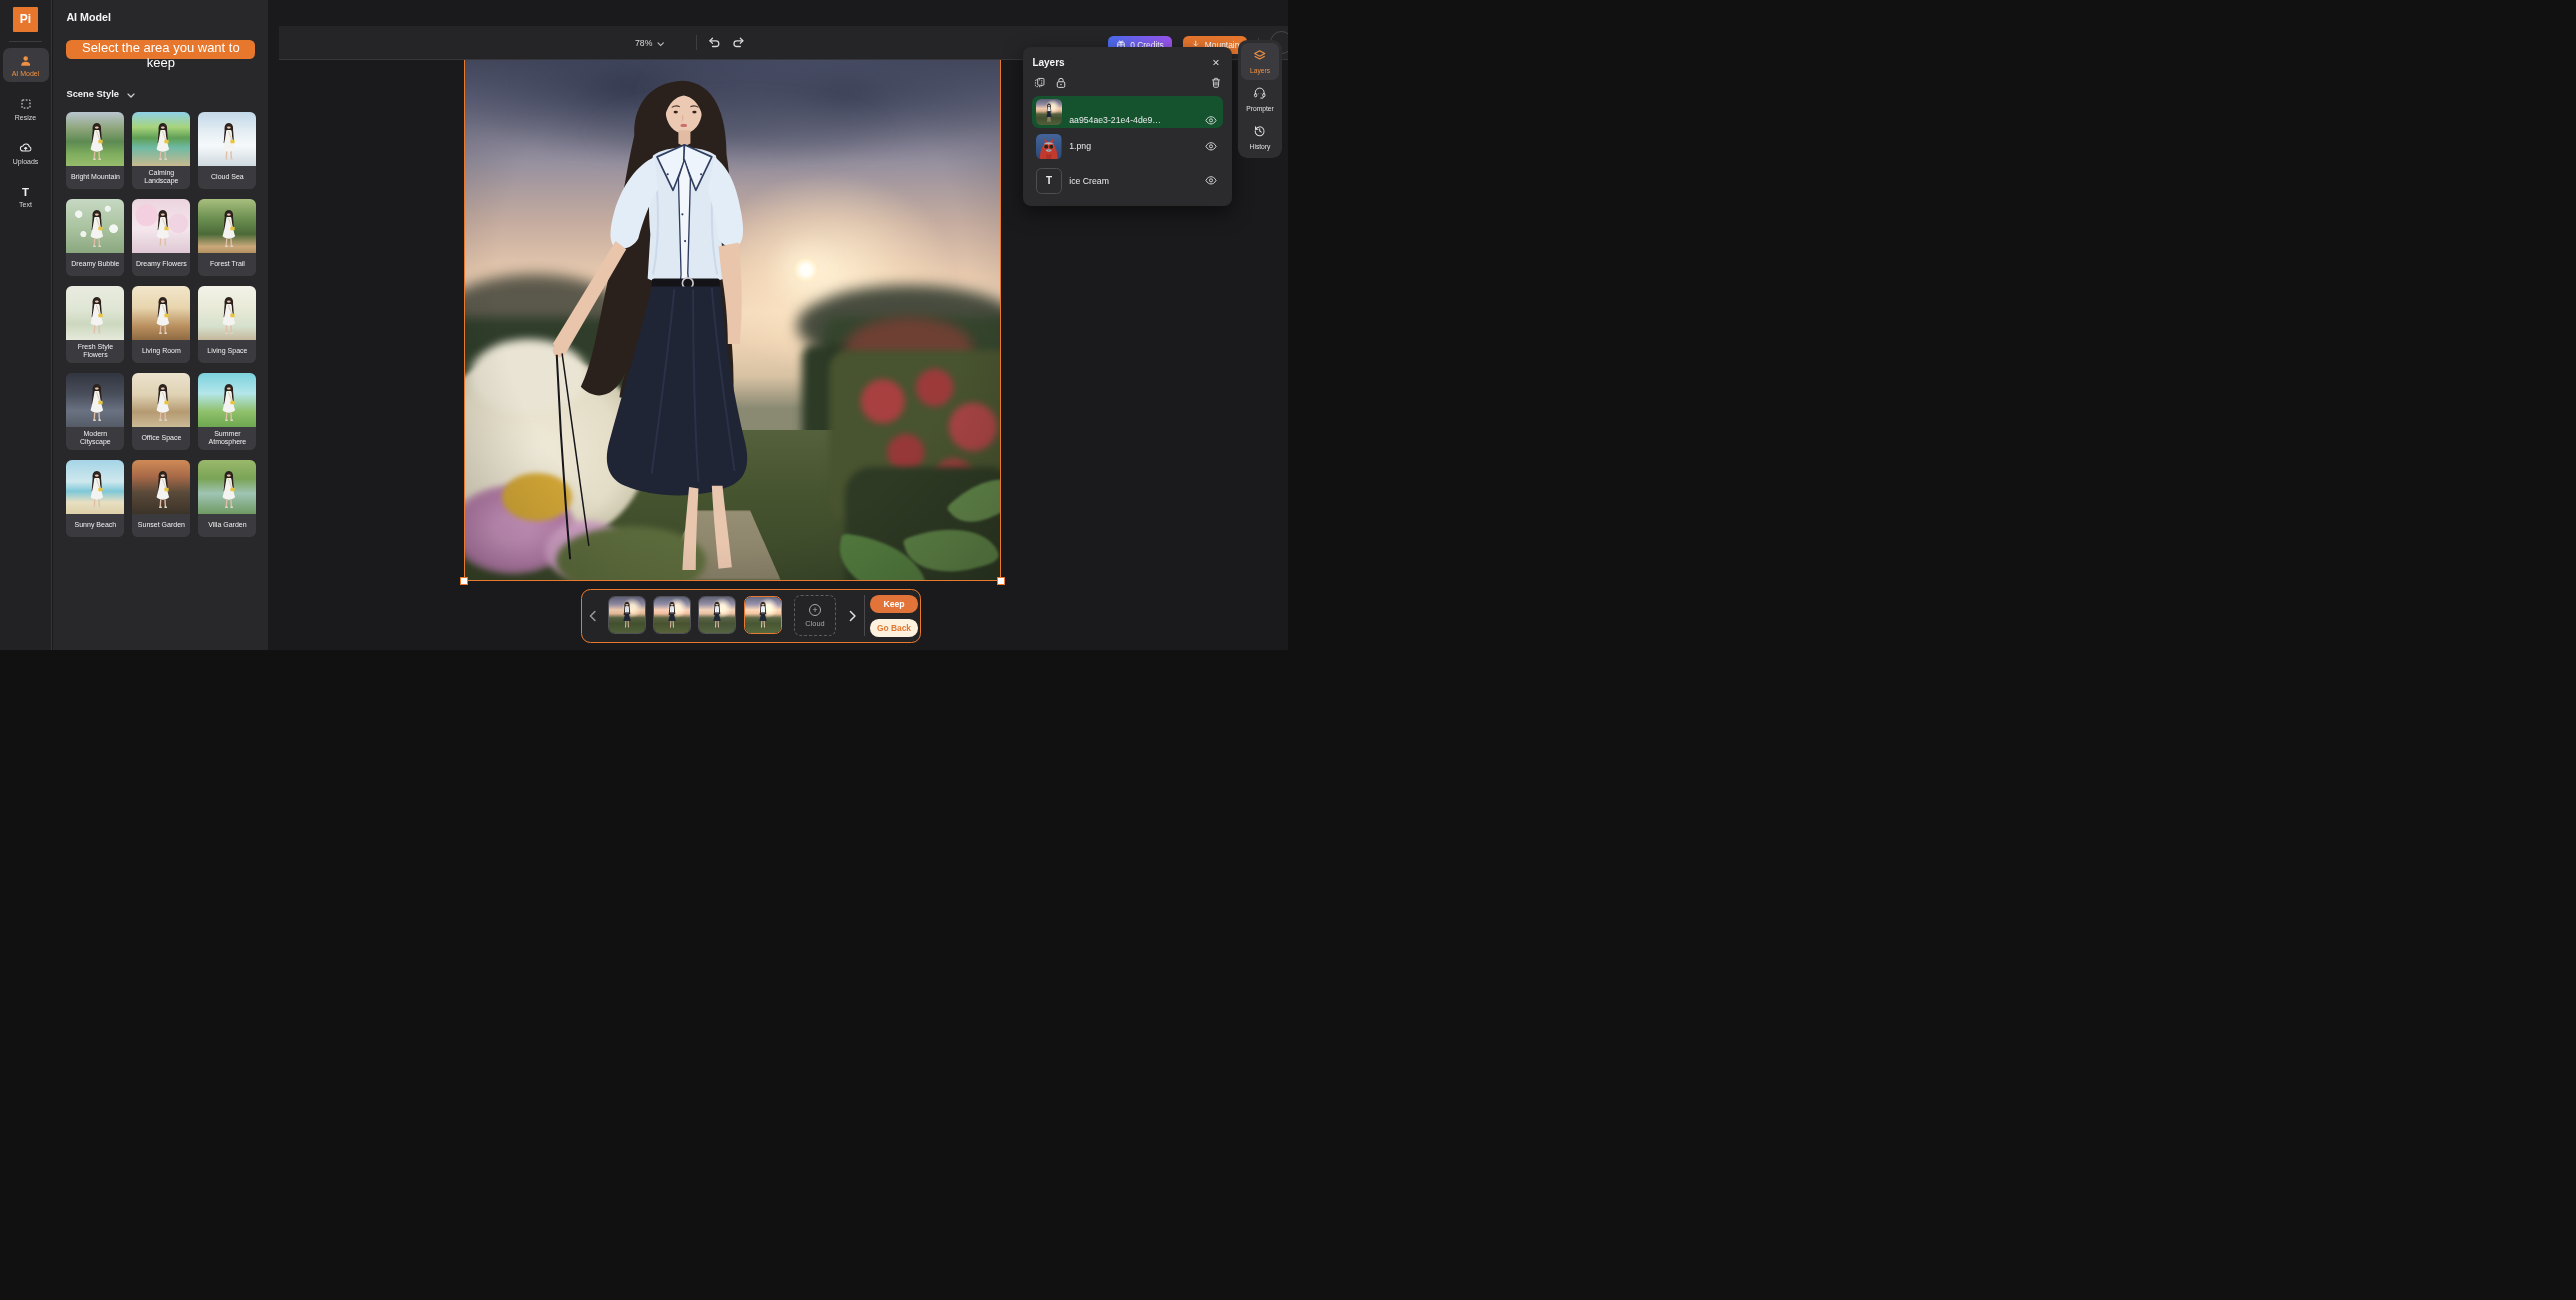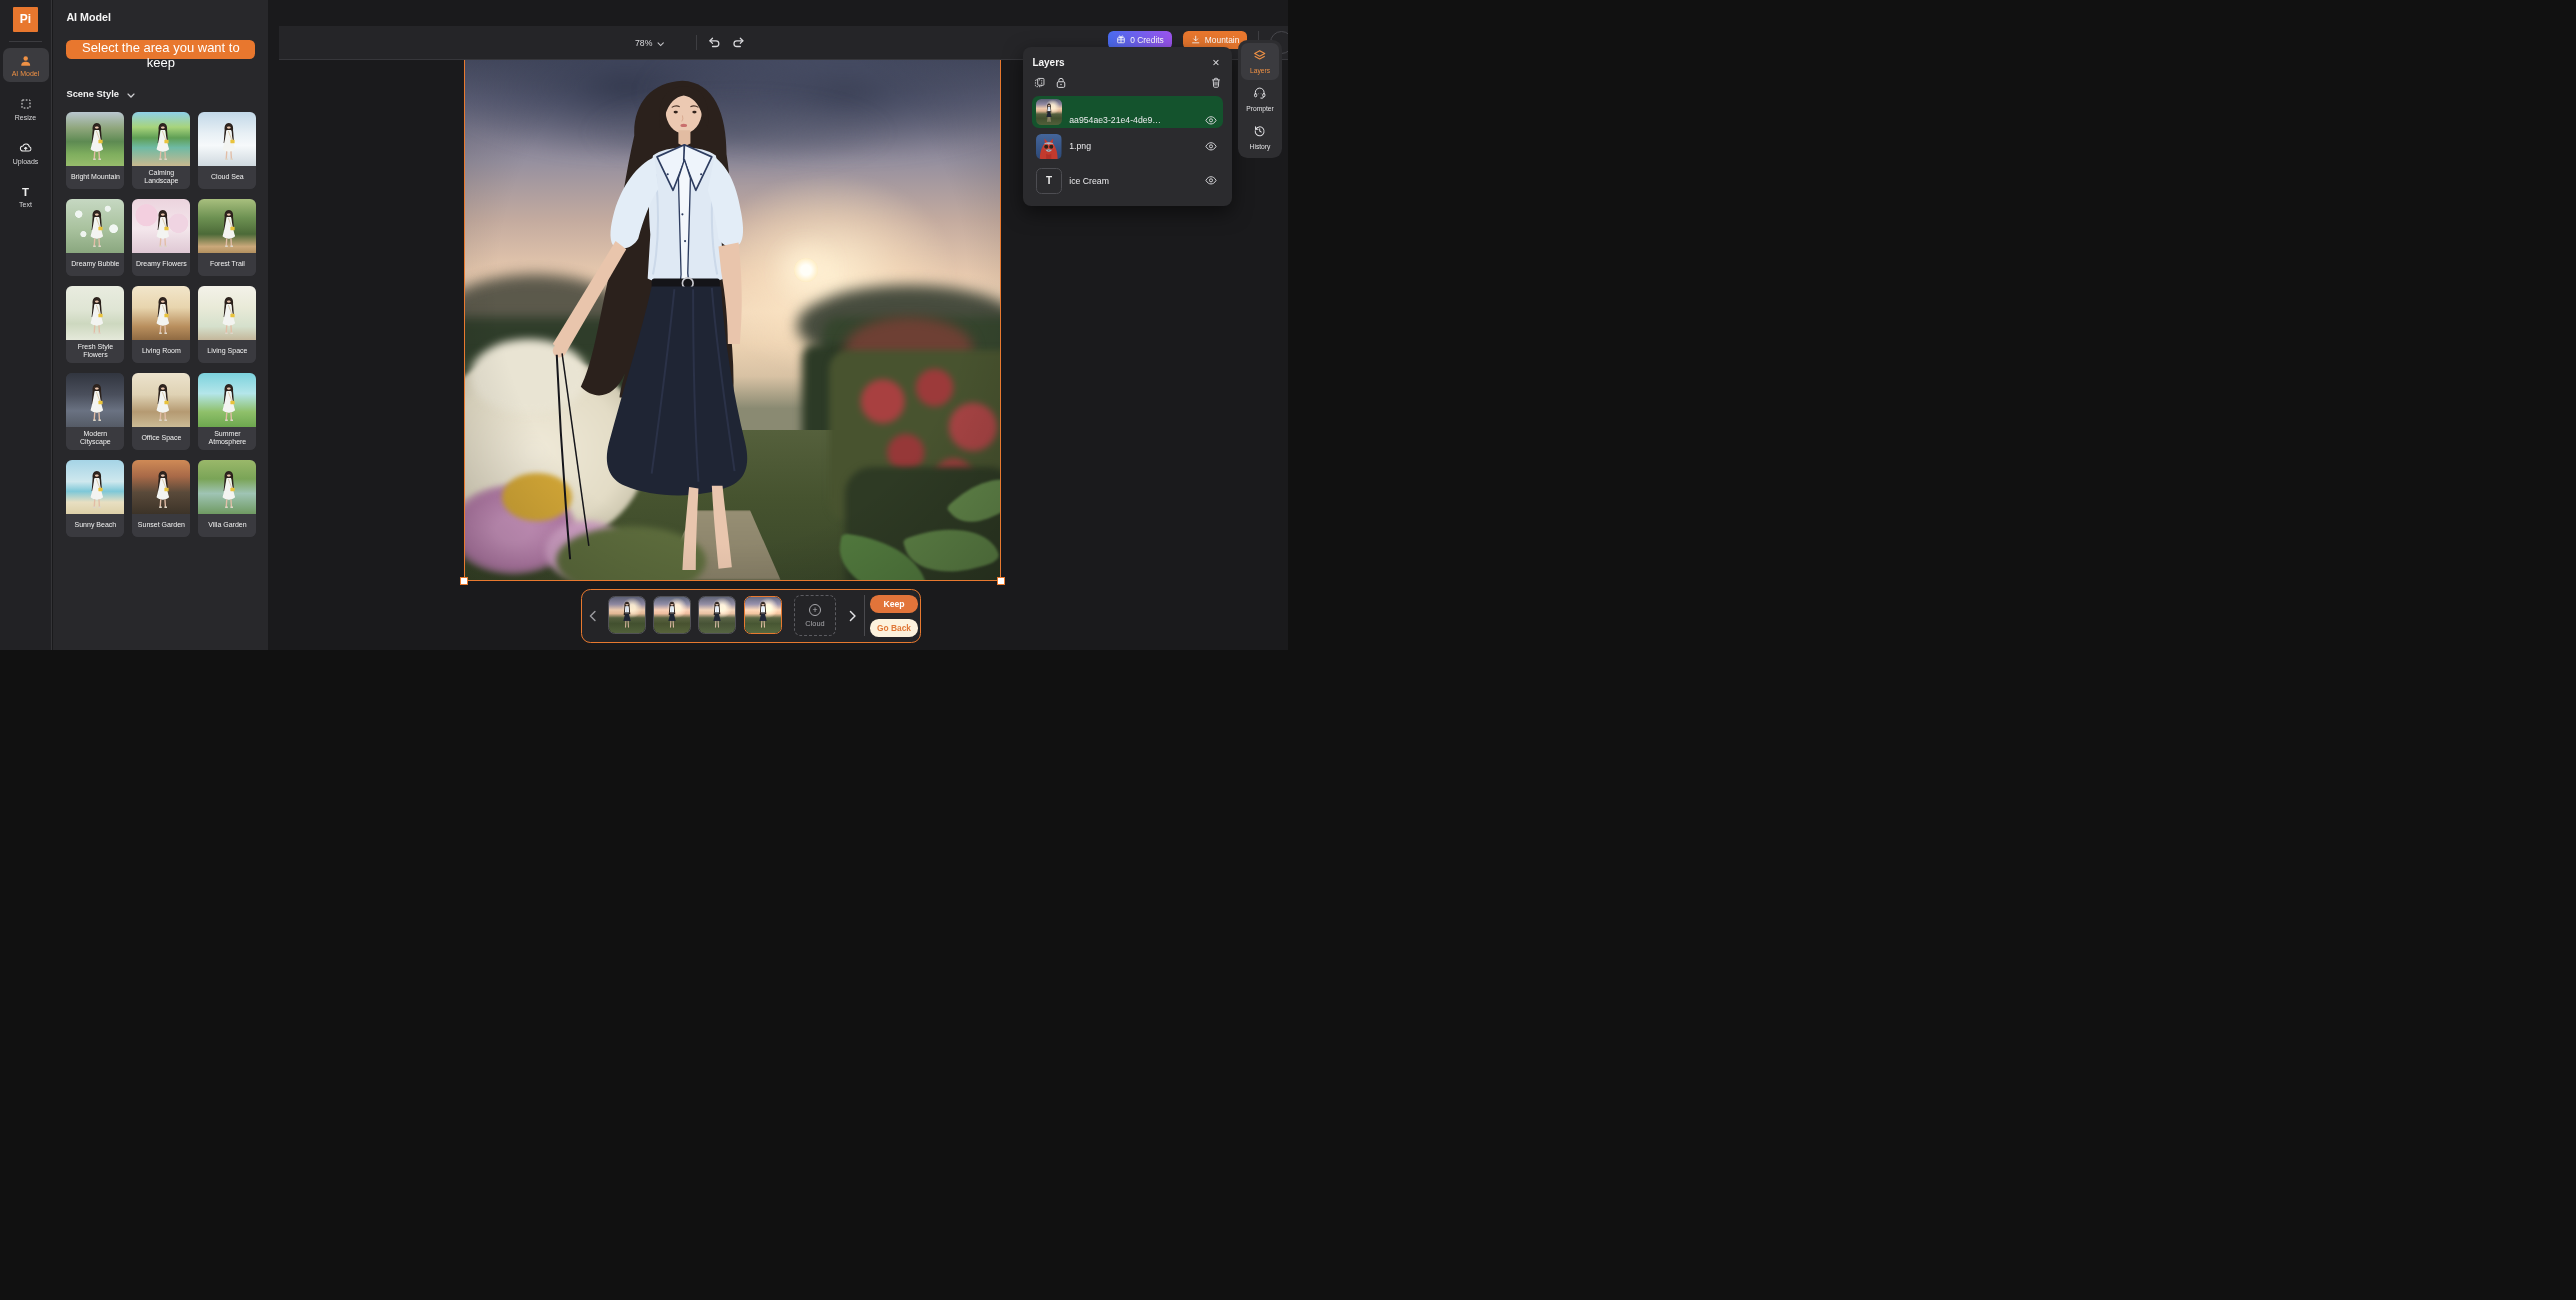--- a/index.html
+++ b/index.html
@@ -46,21 +46,21 @@
   .st12 { background:linear-gradient(180deg,#a5d4e6 0%,#cfe8ee 40%,#7ec8d8 58%,#e8dfc2 78%,#ddd0a8 100%); }
   .st13 { background:linear-gradient(180deg,#cf8a56 0%,#a96a48 30%,#5a4a3a 60%,#3c3328 100%); }
   .st14 { background:linear-gradient(180deg,#9ab86a 0%,#7aa457 35%,#9fc4b4 62%,#6f9a62 100%); }
 
   
   .topbar { position:absolute; left:279px; top:0; width:1020px; height:34px; background:#252528; border-bottom:0.7px solid #37373b; z-index:20;margin-top:26px; }
   .zoom-group { position:absolute; left:356px; top:0; height:34px; display:flex; align-items:center; gap:4.7px; cursor:pointer; }
   .zoom-val { font-size:8.7px; color:#d8d8db; }
   .tb-sep { position:absolute; top:9.4px; width:0.7px; height:14.8px; background:#3e3e42; }
   .icon-btn { position:absolute; top:8.7px; width:16px; height:16px; display:flex; align-items:center; justify-content:center; cursor:pointer; border-radius:4px; }
-  .topbar-right { position:absolute; right:6px; top:5.4px; display:flex; align-items:flex-start; gap:11px; }
+  .topbar-right { position:absolute; right:6px; top:5.4px; display:flex; align-items:flex-end; gap:11px; }
   .credits-btn { height:18px; padding:0 8px; border:none; border-radius:5.4px; background:linear-gradient(90deg,#4a6cf0,#9c54ee); color:#fff; font-size:8.4px; display:flex; align-items:center; gap:4.7px; cursor:pointer; }
   .download-btn { height:18px; padding:0 8px; border:none; border-radius:5.4px; background:#e8772e; color:#fff; font-size:8.4px; display:flex; align-items:center; gap:4.7px; cursor:pointer; }
   .tr-sep { width:0.7px; height:16px; background:#3e3e42; }
   .avatar { width:23px; height:23px; border-radius:50%; border:1px solid #47474c; cursor:pointer; }
 
   
   .canvas-wrap { position:absolute; left:464px; top:43px; width:537px; height:538px; border:1.3px solid #e8792f; z-index:10; }
   .photo { position:absolute; inset:0; overflow:hidden; background:linear-gradient(180deg,#474e66 0%,#6a6d88 10%,#96909f 22%,#c4ab9f 33%,#e7c9ae 43%,#f2dabd 50%,#ecd2b2 56%,#d8c2a4 62%,#8a8a72 68%); }
   .ph { position:absolute; }
   .cloudA { left:-6%; top:-6%; width:72%; height:28%; background:radial-gradient(ellipse,rgba(47,53,73,.9),rgba(47,53,73,0) 70%); filter:blur(6.7px); }

